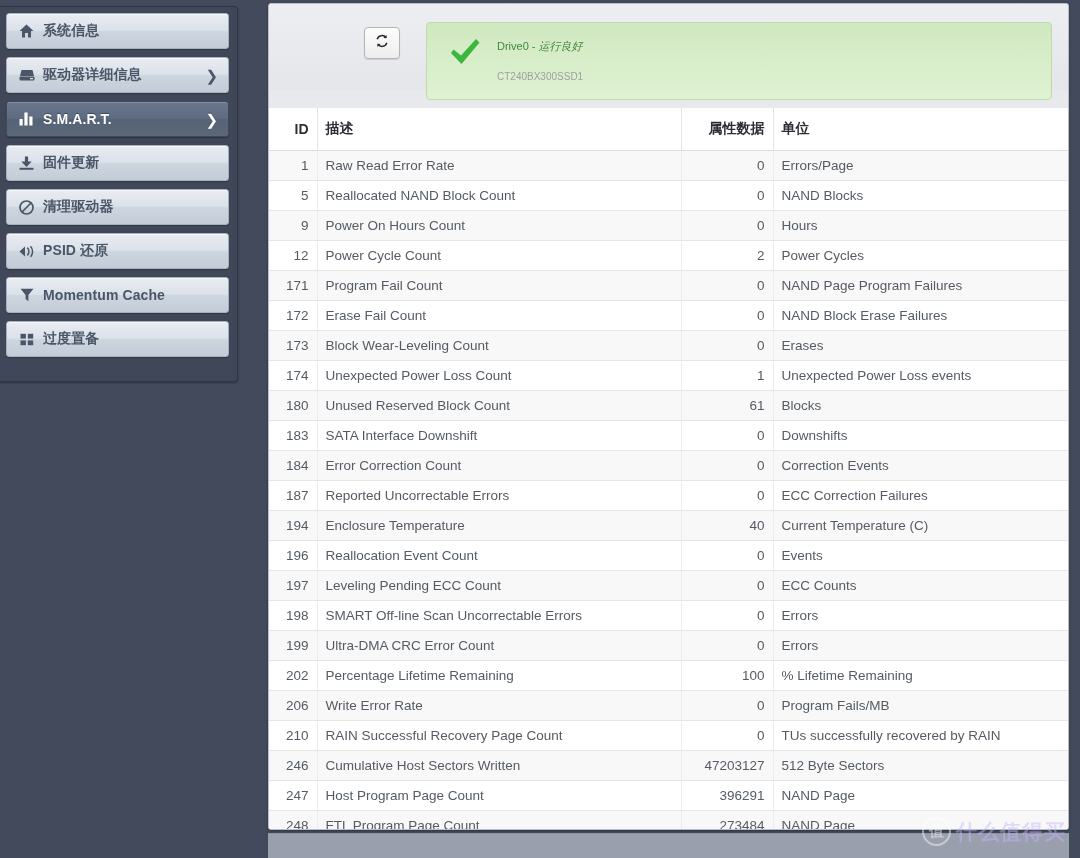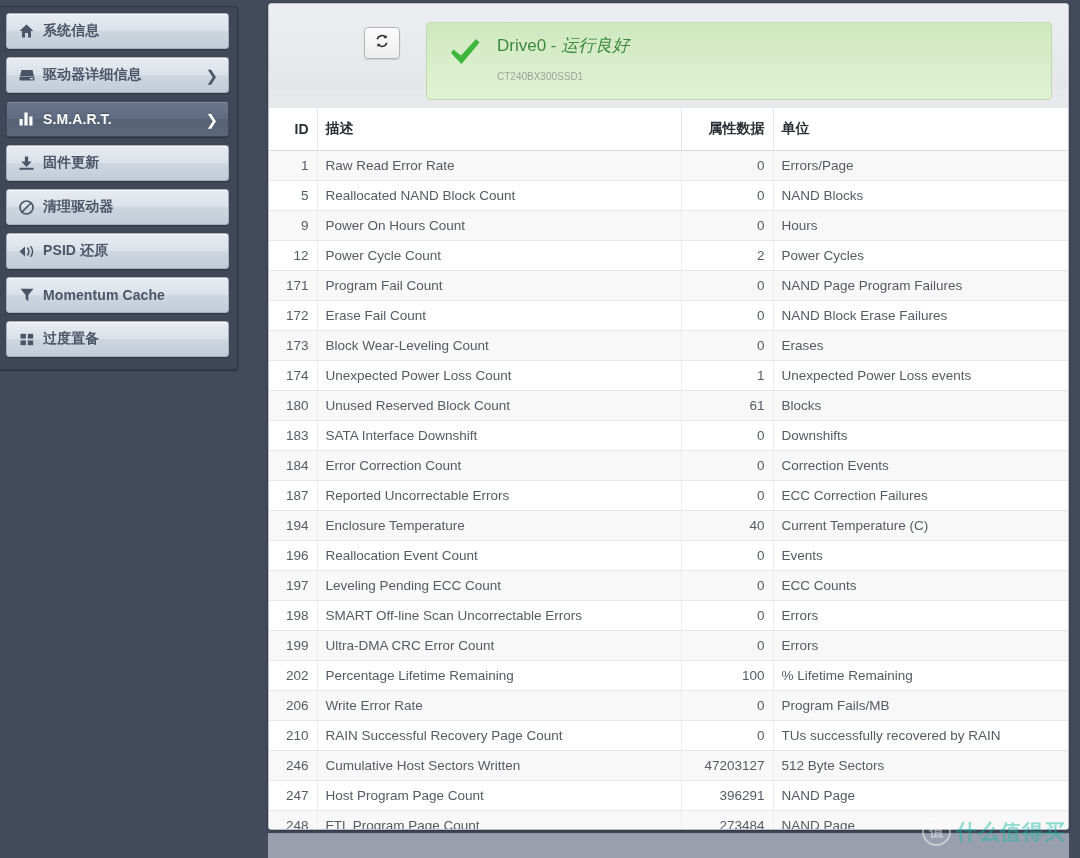--- a/index.html
+++ b/index.html
@@ -32,21 +32,21 @@
   #sidebar-panel {
     position: absolute;
     left: 0;
     top: 6px;
     width: 238px;
     background: #3f4758;
     border: 1px solid #2f3645;
     border-left: none;
     border-radius: 0 4px 4px 0;
     box-shadow: 0 1px 2px rgba(0,0,0,0.35);
-    padding: 6px 8px 0 6px;
+    padding: 6px 8px 12px 6px;
     box-sizing: border-box;
   }
   .nav-item {
     position: relative;
     display: flex;
     align-items: center;
     height: 36px;
     margin-bottom: 8px;
     padding: 0 10px 0 11px;
     box-sizing: border-box;
@@ -150,21 +150,21 @@
     margin-left: 16px;
     display: flex;
     justify-content: center;
     padding-top: 2px;
   }
   #status-text {
     padding-left: 10px;
     padding-top: 0;
   }
   .status-line1 {
-    font-size: 17px;
+    font-size: 11px;
     color: #3d8a3d;
     line-height: 22px;
     white-space: nowrap;
   }
   .status-line1 .drive-name { font-style: normal; }
   .status-line1 .health { font-style: italic; }
   .status-line2 {
     font-size: 10px;
     color: #9aa39a;
     line-height: 18px;
@@ -253,21 +253,21 @@
     border-radius: 50%;
     border: 2px solid #ffffff;
     color: #ffffff;
     font-size: 15px;
     display: flex;
     align-items: center;
     justify-content: center;
     font-weight: bold;
   }
   #watermark .wm-text {
-    color: #14b8a6;
+    color: #c4b5fd;
     font-size: 21px;
     font-weight: bold;
     letter-spacing: 1px;
   }
 </style>
 </head>
 <body>
 
 <div id="app">
 

